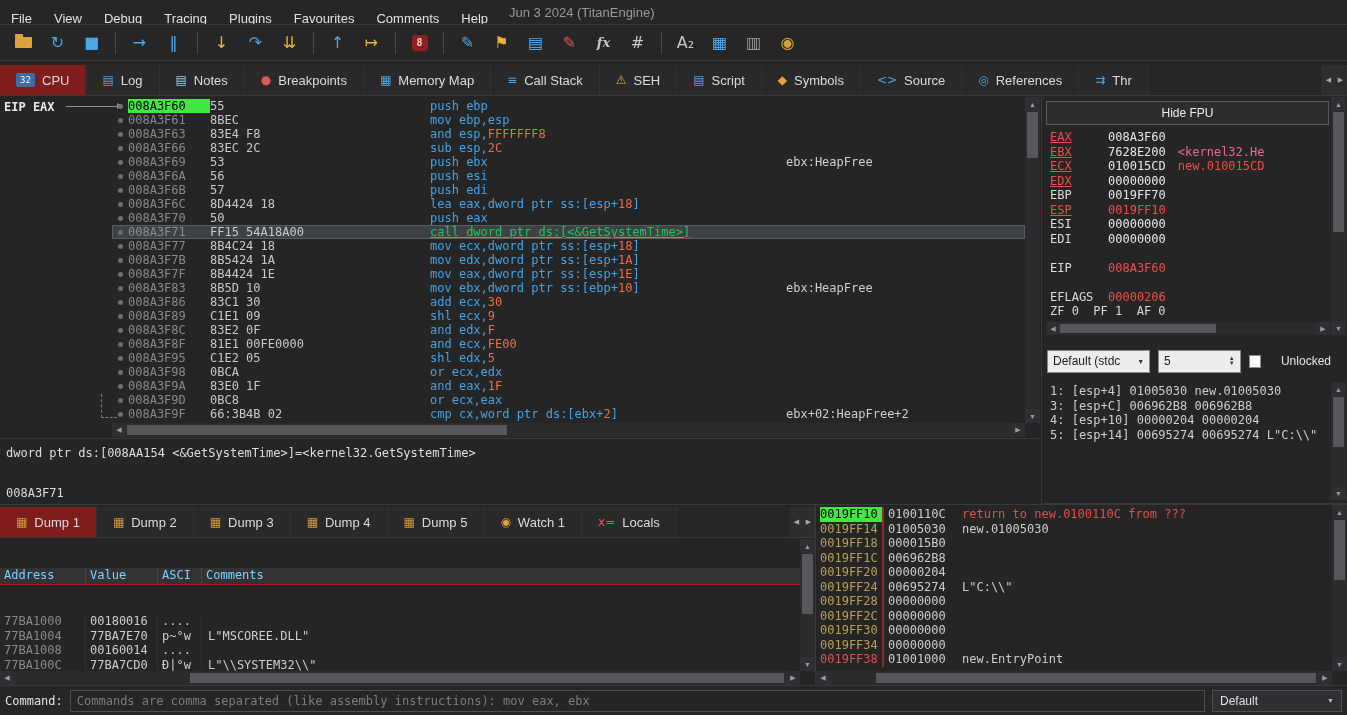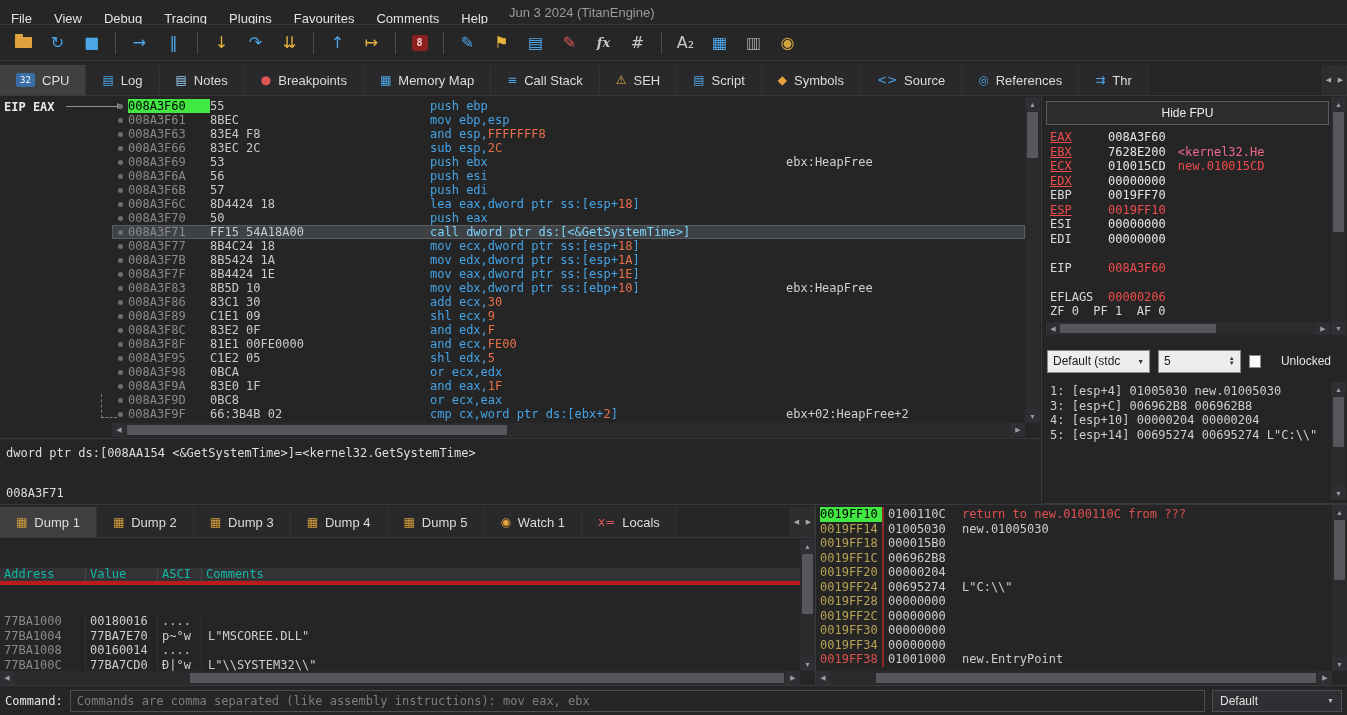--- a/index.html
+++ b/index.html
@@ -24,21 +24,21 @@
 .ic-patch{width:16px;height:16px;background:#8e1f1f;border-radius:3px;color:#f2d3d3;font-size:10px;
           display:flex;align-items:center;justify-content:center;font-weight:bold;font-family:"DejaVu Sans Mono",monospace;}
 .ic-fx{font-style:italic;font-size:13px;font-family:"DejaVu Serif",serif;font-weight:bold;}
 
 
 .tabbar{position:absolute;left:0;top:60px;width:100%;height:36px;background:#262627;
         border-top:1px solid #39393c;border-bottom:1px solid #39393c;display:flex;padding-top:4px;}
 .tabs-holder{display:flex;height:100%;overflow:hidden;flex:1;}
 .tab{height:100%;display:flex;align-items:center;gap:7px;padding:0 16px;color:#dcdcdc;
      border-right:1px solid #323234;background:#29292b;white-space:nowrap;overflow:hidden;flex:0 0 auto;}
-.tab.active{background:#404040;text-align:center;}
+.tab.active{background:#7f1d1d;text-align:center;}
 .tab-ic{font-size:12px;line-height:1;font-family:"DejaVu Sans",sans-serif;}
 .tab-label{font-size:13px;}
 .ic-cpu{width:19px;height:14px;background:#3a6ea5;border-radius:2px;color:#fff;font-size:9px;
         display:flex;align-items:center;justify-content:center;font-family:"DejaVu Sans Mono",monospace;}
 .tab-scroll{margin-left:auto;display:flex;align-items:center;height:100%;border-left:1px solid #323234;}
 .sc-btn{width:12px;height:100%;display:flex;align-items:center;justify-content:center;
         font-size:7px;color:#a8a8a8;background:#2d2d30;border-right:1px solid #323234;}
 
 
 .disasm{position:absolute;left:0;top:96px;width:1041px;height:342px;background:#252526;}
@@ -54,21 +54,21 @@
 .drow.sel{background:#3e4245;outline:1px solid #595d61;outline-offset:-1px;}
 .dot{width:16px;display:flex;align-items:center;justify-content:center;}
 .dot::before{content:"";width:5px;height:5px;border-radius:50%;background:#6e6e6e;}
 .daddr{width:82px;color:#8a8a8a;}
 .daddr.hl-eip{background:#42e842;color:#000;}
 .dbytes{width:220px;color:#c9c9c9;}
 .dinsn{width:356px;overflow:hidden;}
 .dcomment{flex:1;color:#cfcfcf;overflow:hidden;}
 .k-ins{color:#45a3e6;}
 .k-num{color:#e8714b;}
-.k-call{color:#7dd3fc;}
+.k-call{color:#22c55e;text-decoration:underline;}
 
 
 .sb{position:absolute;background:#2b2b2e;}
 .sb-btn{position:absolute;display:flex;align-items:center;justify-content:center;
         font-size:7px;color:#9c9c9c;background:#2f2f33;}
 .sb-thumb{position:absolute;background:#56565c;}
 .sbv .sb-btn{width:100%;height:14px;left:0;}
 .sbv .sbv-top{top:0;}  .sbv .sbv-bot{bottom:0;}
 .sbh .sb-btn{height:100%;width:14px;top:0;}
 .sbh .sbh-left{left:0;} .sbh .sbh-right{right:0;}
@@ -118,21 +118,21 @@
           border-top:1px solid #39393c;font:12px/15px "DejaVu Sans Mono",monospace;color:#dedede;}
 .info-line1{position:absolute;left:6px;top:7px;white-space:pre;}
 .info-line2{position:absolute;left:6px;top:47px;white-space:pre;}
 
 
 .bottom{position:absolute;left:0;top:504px;width:1347px;height:181px;border-top:1px solid #39393c;}
 .bottom-left{position:absolute;left:0;top:0;width:816px;height:100%;border-right:1px solid #39393c;background:#252526;}
 .dump-tabs{display:flex;height:33px;background:#262627;border-bottom:1px solid #39393c;padding-top:2px;}
 .dump-table{position:absolute;left:0;top:34px;right:15px;bottom:14px;overflow:hidden;
             font:12px/14.5px "DejaVu Sans Mono",monospace;white-space:pre;}
-.dh{display:flex;height:17px;background:#333336;border-bottom:4px solid #b91c1c;color:#14b8a6;align-items:center;}
+.dh{display:flex;height:17px;background:#333336;border-bottom:1px solid #b91c1c;color:#7dd3fc;}
 .dh-c{padding-left:4px;border-right:1px solid #47474b;overflow:hidden;}
 .dh0{width:86px;} .dh1{width:72px;} .dh2{width:44px;} .dh3{flex:1;border-right:none;}
 .dr{display:flex;height:14.5px;}
 .dc{overflow:hidden;}
 .c-addr{width:86px;color:#8a8a8a;padding-left:4px;border-right:1px solid #303034;}
 .c-val{width:72px;color:#cdcdcd;padding-left:4px;border-right:1px solid #303034;}
 .c-asc{width:44px;color:#cdcdcd;padding-left:4px;border-right:1px solid #303034;}
 .c-com{flex:1;color:#cdcdcd;padding-left:6px;}
 
 .stack{position:absolute;left:816px;top:0;width:531px;height:100%;background:#252526;}

